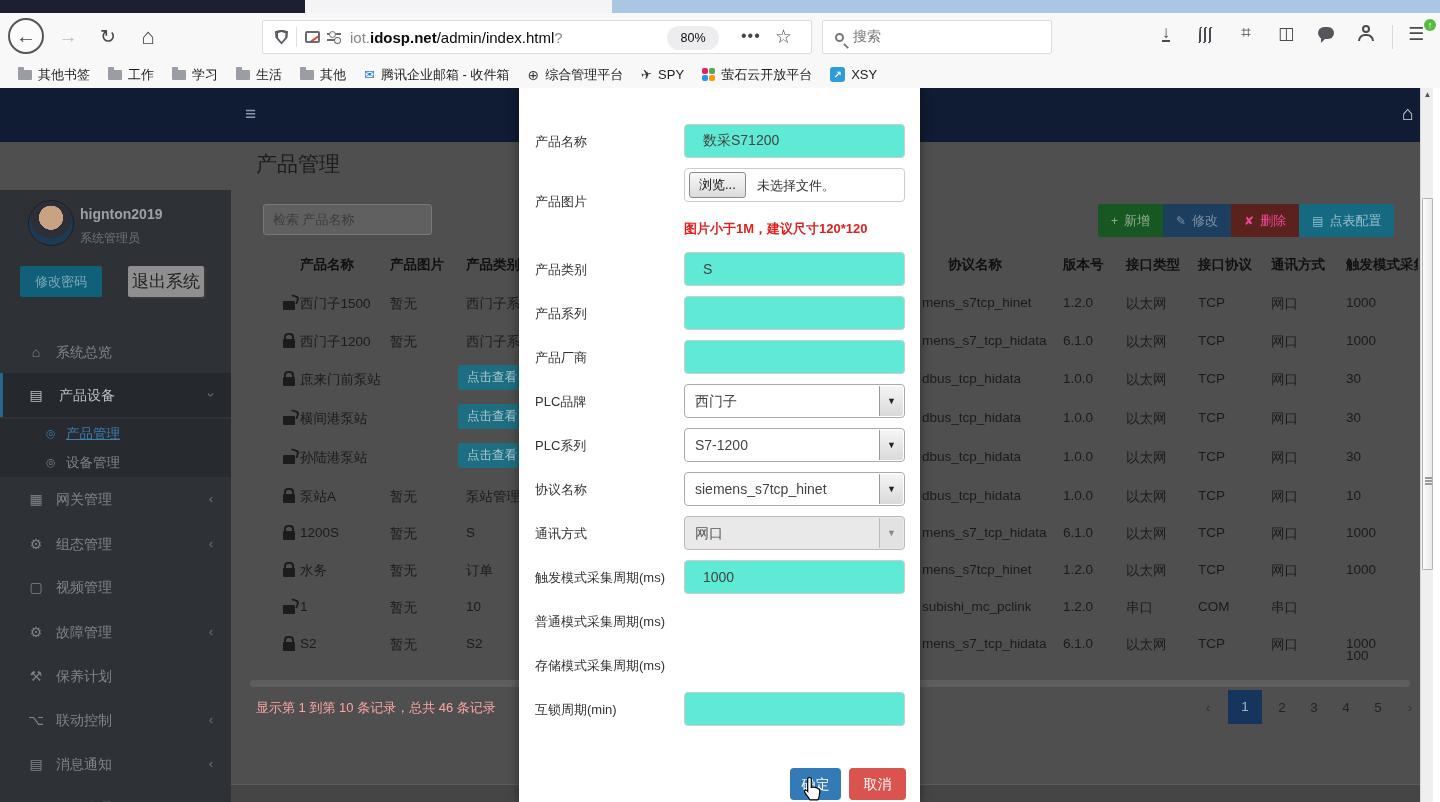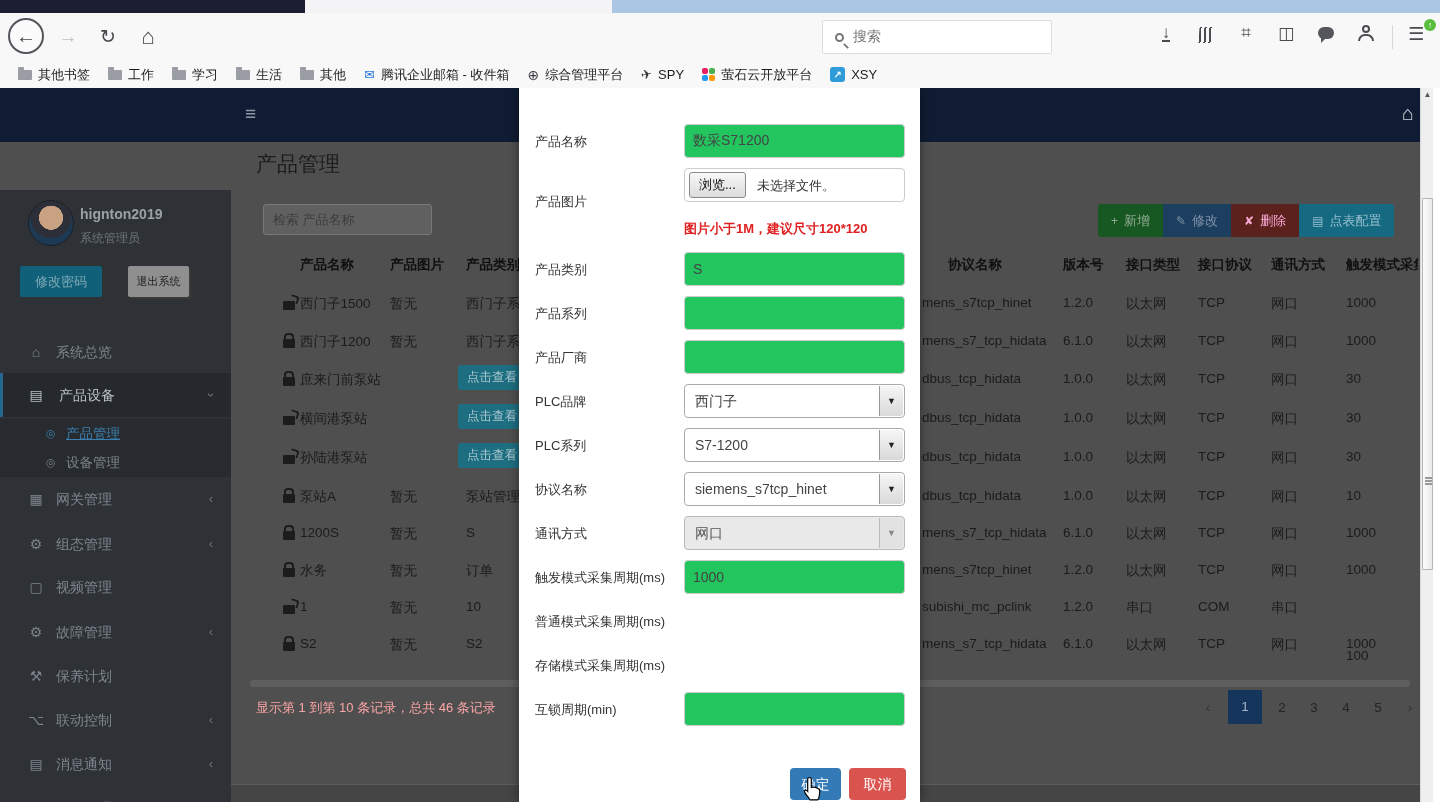--- a/index.html
+++ b/index.html
@@ -67,21 +67,21 @@
   
   .page{position:absolute;left:0;top:88px;width:1440px;height:714px;background:#4f4f4f;overflow:hidden;}
   .navbar{position:absolute;left:0;top:0;width:1420px;height:54px;background:#0f1c33;}
   .hamburger{position:absolute;left:245px;top:15px;color:#8d96a5;font-size:19px;}
   .nav-home{position:absolute;left:1402px;top:14px;color:#cfd5de;font-size:20px;}
   .sidebar{position:absolute;left:0;top:54px;width:231px;height:660px;background:#2e3237;margin-top:48px;}
   .avatar{position:absolute;left:28px;top:10px;width:46px;height:46px;border-radius:50%;background:radial-gradient(circle at 50% 38%,#c9a183 0 34%,#2c2f38 35% 58%,#1d3a55 59%);border:1px solid #1c1f24;}
   .uname{position:absolute;left:80px;top:16px;color:#9aa1a7;font-size:14px;font-weight:bold;}
   .urole{position:absolute;left:80px;top:40px;color:#6e757b;font-size:12px;}
   .btn-pwd{position:absolute;left:20px;top:76px;width:82px;height:31px;background:#11607a;color:#7fa9b6;font-size:13px;text-align:center;line-height:31px;border-radius:2px;}
-  .btn-logout{position:absolute;left:128px;top:76px;width:61px;height:31px;background:#8f8f8f;color:#222;font-size:11px;text-align:center;line-height:31px;border-radius:2px;box-shadow:2px 2px 0 #3a3a3a;}
+  .btn-logout{position:absolute;left:128px;top:76px;width:76px;height:31px;background:#8f8f8f;color:#222;font-size:17px;text-align:center;line-height:31px;border-radius:2px;box-shadow:2px 2px 0 #3a3a3a;}
   .mitem{position:absolute;left:0;width:231px;height:44px;color:#7d858c;font-size:14px;line-height:44px;}
   .mitem .mic{position:absolute;left:26px;width:20px;text-align:center;}
   .mitem .mlabel{position:absolute;left:56px;}
   .mitem .marrow{position:absolute;right:18px;font-size:13px;color:#6d747a;}
   .marrow.down{transform:rotate(90deg);}
   .mitem.active{background:#25282c;border-left:3px solid #27678e;color:#b8c0c6;}
   .mitem.active .mic{left:23px;}
   .msub{position:absolute;left:0;width:231px;height:29px;background:#272a2e;color:#7d858c;font-size:13.5px;line-height:29px;}
   .msub .mic{position:absolute;left:46px;font-size:11px;}
   .msub .mlabel{position:absolute;left:66px;}
@@ -90,41 +90,41 @@
   .msub.sel .mic{color:#3b7fb0;}
 
   .ptitle{position:absolute;left:256px;top:62px;color:#1c1c1c;font-size:21px;}
   .csearch{position:absolute;left:263px;top:116px;width:169px;height:31px;background:#606060;border:1px solid #787878;border-radius:3px;color:#373737;font-size:13px;padding:0 9px;font-family:inherit;}
   .csearch::placeholder{color:#3c3c3c;opacity:1;}
   .tb-buttons{position:absolute;left:1098px;top:116px;height:33px;display:flex;}
   .tbtn{height:33px;line-height:33px;font-size:13px;padding:0 13px;white-space:nowrap;}
   .tbtn .bic{margin-right:6px;font-size:12px;}
   .tbtn.add{background:#175722;color:#93ac97;border-radius:3px 0 0 3px;}
   .tbtn.edit{background:#1c3f60;color:#7f92a6;}
-  .tbtn.del{background:#5b211d;color:#f9a8d4;}
+  .tbtn.del{background:#5b211d;color:#ec4899;}
   .tbtn.cfg{background:#156a82;color:#96bfcd;border-radius:0 3px 3px 0;}
 
   .thead{position:absolute;color:#101010;font-size:13.5px;font-weight:bold;white-space:nowrap;}
   .tcell{position:absolute;color:#1b1b1b;font-size:13.5px;white-space:nowrap;}
   .lockico{position:absolute;width:12px;height:9px;background:#1c1c1c;border-radius:1px;}
   .lockico:before{content:"";position:absolute;left:1px;top:-6px;width:6px;height:6px;border:2px solid #1c1c1c;border-bottom:none;border-radius:4px 4px 0 0;}
   .lockico.open:before{left:6px;transform:rotate(20deg);border-left-color:transparent;}
   .viewbtn{position:absolute;background:#1d6e80;color:#a9c6ce;font-size:12.5px;padding:4px 9px;border-radius:3px;white-space:nowrap;}
   .hsb{position:absolute;left:250px;top:592px;width:1160px;height:7px;background:#5e5e5e;border-radius:3px;}
   .records{position:absolute;left:256px;top:611px;color:#fca5a5;font-size:13px;}
   .pager{position:absolute;left:1192px;top:602px;height:34px;display:flex;align-items:center;}
   .pg{min-width:26px;text-align:center;color:#242424;font-size:13.5px;margin:0 3px;}
   .pg.arrow{color:#333;}
   .pg.active{width:34px;height:34px;line-height:34px;background:#16355d;color:#a2b3ca;margin:0 4px;}
   .cfooter{position:absolute;left:231px;top:696px;width:1189px;height:18px;background:#454545;border-top:1px solid #5c5c5c;}
 
   
   .modal{position:absolute;left:519px;top:0;width:401px;height:714px;background:#fff;box-shadow:0 0 10px rgba(0,0,0,.45);}
   .flabel{position:absolute;left:16px;color:#333;font-size:13px;white-space:nowrap;}
-  .tin{position:absolute;left:165px;width:221px;height:34px;border:1px solid #ccc;border-radius:4px;background:#22c55e;font-size:14px;color:#444;padding:0 8px;font-family:inherit;}
+  .tin{position:absolute;left:165px;width:221px;height:34px;border:1px solid #ccc;border-radius:4px;background:#5eead4;font-size:14px;color:#444;padding:0 18px;font-family:inherit;}
   .tin.foc{border:2px solid #2e76ad;}
   .selbox{position:absolute;left:165px;width:221px;height:34px;border:1px solid #aaa;border-radius:4px;background:#fff;font-size:14px;color:#444;line-height:32px;padding:0 10px;}
   .selbox .arr{position:absolute;top:1px;right:1px;bottom:1px;width:24px;background:linear-gradient(#f6f6f6,#d9d9d9);border-left:1px solid #999;border-radius:0 3px 3px 0;text-align:center;font-size:9px;color:#222;line-height:31px;}
   .selbox.dis{background:#e9e9e9;border-color:#b9b9b9;color:#555;}
   .selbox.dis .arr{background:#e2e2e2;color:#888;border-left-color:#bbb;}
   .filebox{position:absolute;left:165px;width:221px;height:34px;border:1px solid #ccc;border-radius:4px;background:#fff;}
   .browse{position:absolute;left:4px;top:3px;height:26px;background:linear-gradient(#f8f8f8,#dcdcdc);border:1px solid #8a8a8a;border-radius:3px;font-size:13px;color:#111;line-height:24px;padding:0 9px;}
   .nofile{position:absolute;left:72px;top:8px;font-size:13px;color:#333;white-space:nowrap;}
   .redhint{position:absolute;left:165px;color:#e02020;font-size:13px;font-weight:bold;white-space:nowrap;}
   .mbtn{position:absolute;height:32px;border-radius:4px;color:#fff;font-size:14px;text-align:center;line-height:32px;}
@@ -146,20 +146,30 @@
   <div class="seg-dark"></div>
   <div class="seg-white"></div>
 </div>
 
 <div class="toolbar">
   <div class="backcircle">←</div>
   <div class="navbtn fwd">→</div>
   <div class="navbtn reload">↻</div>
   <div class="navbtn homeb">⌂</div>
 
+  <div class="urlbar">
+    <span class="shield"></span>
+    <span class="udiv"></span>
+    <span class="imgblk"></span>
+    <span class="perms"></span>
+    <span class="urltext"><span class="dim">iot.</span><b style="font-weight:600">idosp.net</b><span>/admin/index.html</span><span class="dim">?</span></span>
+    <span class="zoompill">80%</span>
+    <span class="dots">•••</span>
+    <span class="star">☆</span>
+  </div>
 
   <div class="searchbox">
     <span class="mag"></span>
     <span class="searchph">搜索</span>
   </div>
 
   <div class="ticon dl"><b>↓</b></div>
   <div class="ticon lib"><i></i></div>
   <div class="ticon crop">⌗</div>
   <div class="ticon sbars">◫</div>

